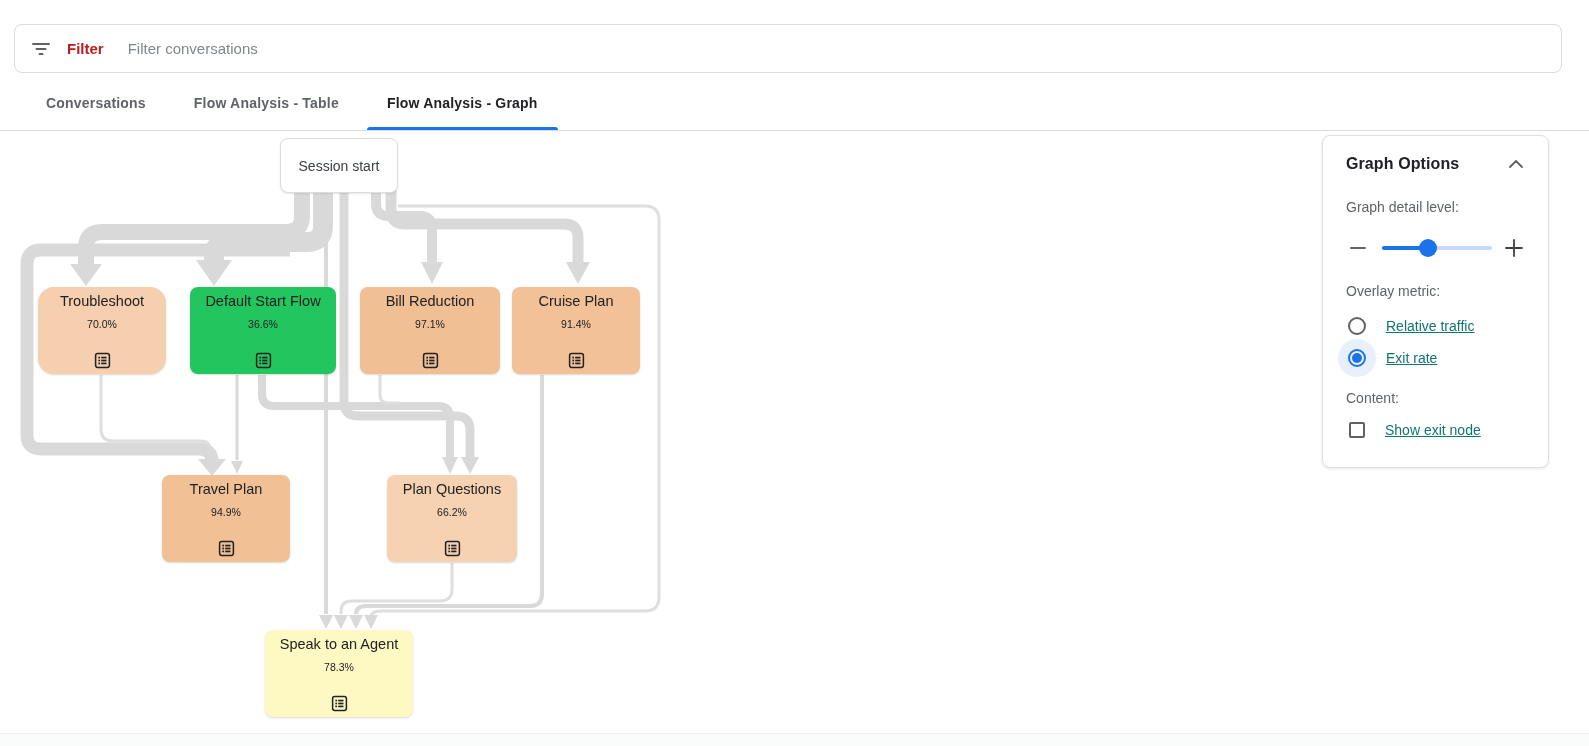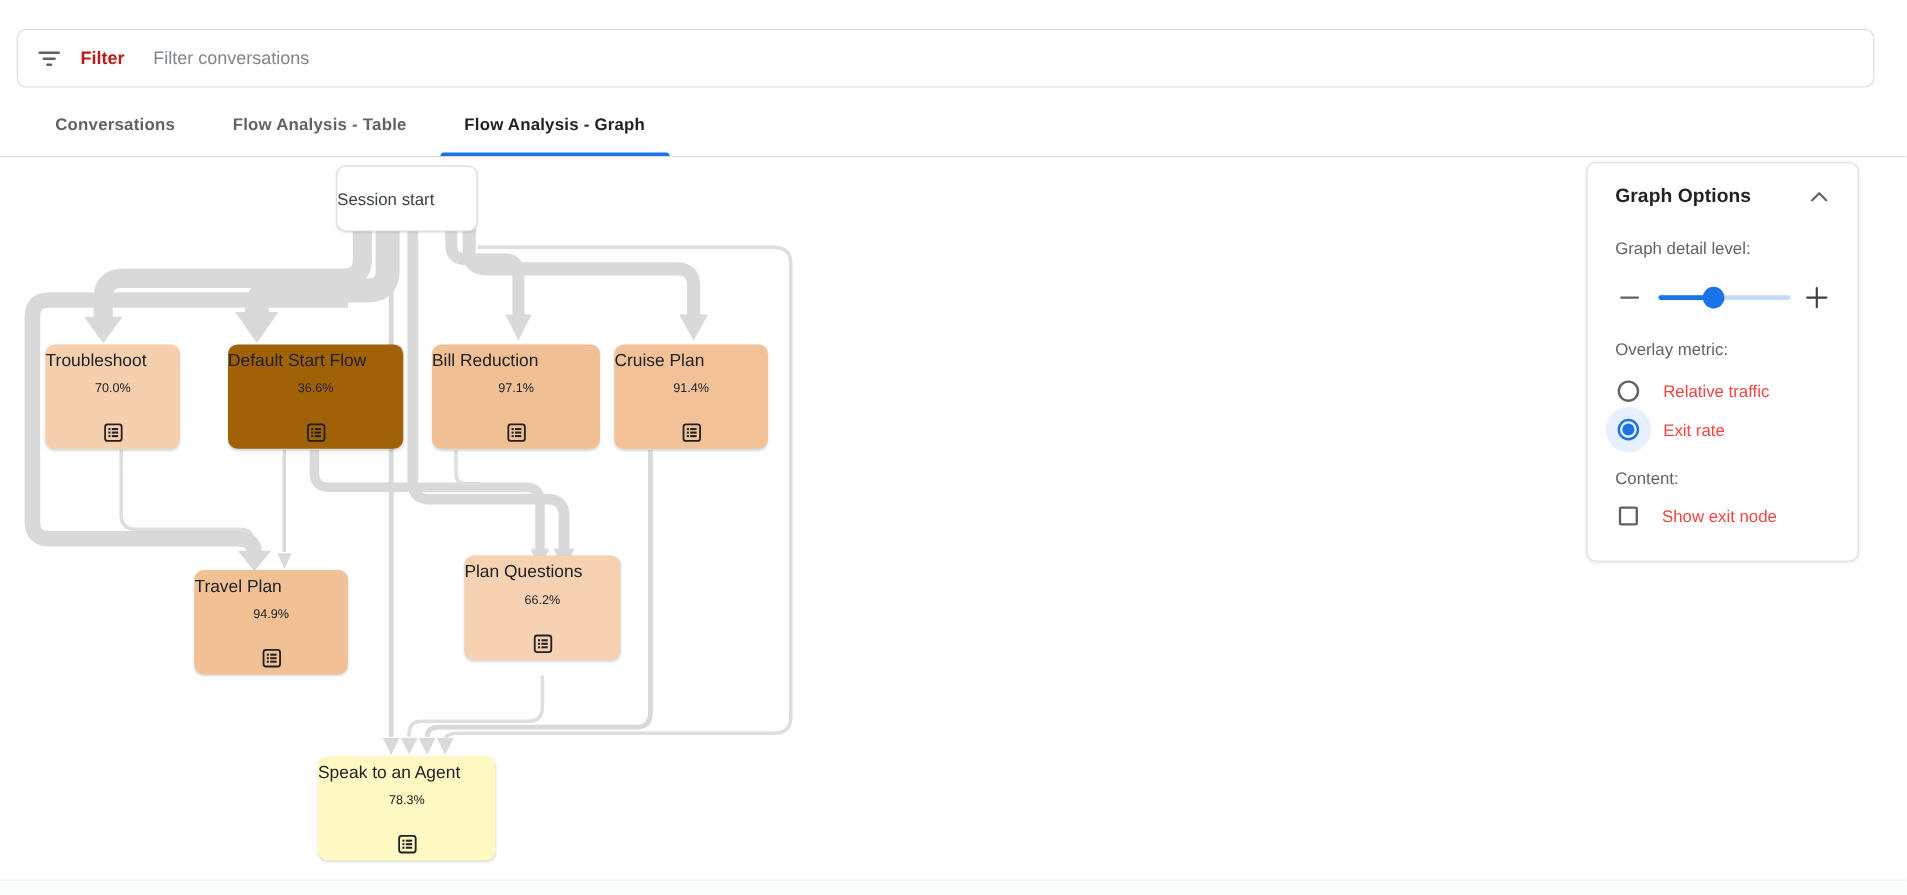--- a/index.html
+++ b/index.html
@@ -27,37 +27,37 @@
 
   
   .edges { position:absolute; left:0; top:0; z-index:1; pointer-events:none; }
   .edges path { fill:none; stroke:#d9d9d9; }
   .edges path.lt { stroke:#dedede; }
   .edges polygon { fill:#d9d9d9; }
 
   
   .flow-node { position:absolute; z-index:2; border-radius:8px;
     box-shadow:0 1px 2px rgba(60,64,67,.2); display:flex; flex-direction:column;
-    justify-content:center; gap:9px; cursor:pointer; }
+    align-items:center; justify-content:center; gap:9px; cursor:pointer; }
   .node-title { font-size:14.5px; color:#202124; }
   .node-meta { display:flex; align-items:center; gap:22px;flex-direction:column; }
   .node-pct { font-size:10.5px; color:#202124; }
   .list-icon { width:17px; height:17px; display:block; }
   .list-icon .fr { fill:#202124; }
   .list-icon .ot { fill:none; stroke:#202124; stroke-width:1.6; }
 
   .node-session { left:280px; top:138px; width:118px; height:55px; background:#fff;
     border:1px solid #dadce0; box-shadow:0 1px 2px rgba(60,64,67,.12); }
   .node-session .node-title { color:#3c4043; font-size:14px; }
-  .node-troubleshoot { left:38px;  top:287px; width:112px; height:87px; }
+  .node-troubleshoot { left:38px;  top:287px; width:128px; height:87px;border-radius:16px; }
   .node-dsf          { left:190px; top:287px; width:146px; height:87px; }
   .node-bill         { left:360px; top:287px; width:140px; height:87px; }
   .node-cruise       { left:512px; top:287px; width:128px; height:87px; }
   .node-travel       { left:162px; top:475px; width:128px; height:87px; }
-  .node-planq        { left:387px; top:463px; width:130px; height:87px; }
+  .node-planq        { left:387px; top:475px; width:130px; height:87px; }
   .node-agent        { left:265px; top:630px; width:148px; height:87px; }
 
   .bottom-strip { position:absolute; left:0; top:733px; width:1589px; height:13px;
     background:#fafbfb; border-top:1px solid #eef0f1; z-index:0; }
 
   
   .options-card { position:absolute; left:1322px; top:135px; width:227px; height:333px;
     background:#fff; border:1px solid #e0e0e0; border-radius:8px; z-index:3;
     box-shadow:0 1px 3px rgba(60,64,67,.12); padding:16px 20px 0 23px; }
   .options-title-row { display:flex; align-items:center; justify-content:space-between; }
@@ -78,21 +78,21 @@
   .radio-row { display:flex; align-items:center; margin-top:18px; padding-left:2px; cursor:pointer; }
   .radio-outer { position:relative; width:18px; height:18px; border-radius:50%;
     border:2px solid #5f6368; margin-right:20px; flex:none; }
   .radio-row.selected { margin-top:14px; }
   .radio-row.selected .radio-wrap { position:relative; width:38px; height:38px; flex:none;
     margin:-10px 10px -10px -10px; display:flex; align-items:center; justify-content:center;
     background:#e8f0fe; border-radius:50%; }
   .radio-row.selected .radio-outer { border-color:#1a73e8; margin:0; }
   .radio-row.selected .radio-outer::after { content:""; position:absolute; left:50%; top:50%;
     width:10px; height:10px; border-radius:50%; background:#1a73e8; transform:translate(-50%,-50%); }
-  .radio-label { font-size:14px; color:#ef4444; }
+  .radio-label { font-size:14px; color:#0f766e;text-decoration:underline; }
 
   .check-row { display:flex; align-items:center; margin-top:16px; padding-left:3px; cursor:pointer; }
   .checkbox { width:16px; height:16px; border:2px solid #5f6368; border-radius:2px;
     margin-right:20px; flex:none; background:#fff; }
 </style>
 </head>
 <body>
 
 <div class="app">
 
@@ -177,21 +177,21 @@
           <rect class="fr" x="4.6" y="5" width="1.8" height="1.8"></rect>
           <rect class="fr" x="4.6" y="8.1" width="1.8" height="1.8"></rect>
           <rect class="fr" x="4.6" y="11.2" width="1.8" height="1.8"></rect>
           <rect class="fr" x="7.6" y="5" width="5.6" height="1.8"></rect>
           <rect class="fr" x="7.6" y="8.1" width="5.6" height="1.8"></rect>
           <rect class="fr" x="7.6" y="11.2" width="5.6" height="1.8"></rect>
         </svg>
     </span>
   </div>
 
-  <div class="flow-node node-dsf" style="background: #a16207;">
+  <div class="flow-node node-dsf" style="background: #22c55e;">
     <span class="node-title">Default Start Flow</span>
     <span class="node-meta">
       <span class="node-pct">36.6%</span>
       <svg class="list-icon" viewBox="0 0 18 18">
           <rect class="ot" x="1.7" y="1.7" width="14.6" height="14.6" rx="2.2"></rect>
           <rect class="fr" x="4.6" y="5" width="1.8" height="1.8"></rect>
           <rect class="fr" x="4.6" y="8.1" width="1.8" height="1.8"></rect>
           <rect class="fr" x="4.6" y="11.2" width="1.8" height="1.8"></rect>
           <rect class="fr" x="7.6" y="5" width="5.6" height="1.8"></rect>
           <rect class="fr" x="7.6" y="8.1" width="5.6" height="1.8"></rect>

